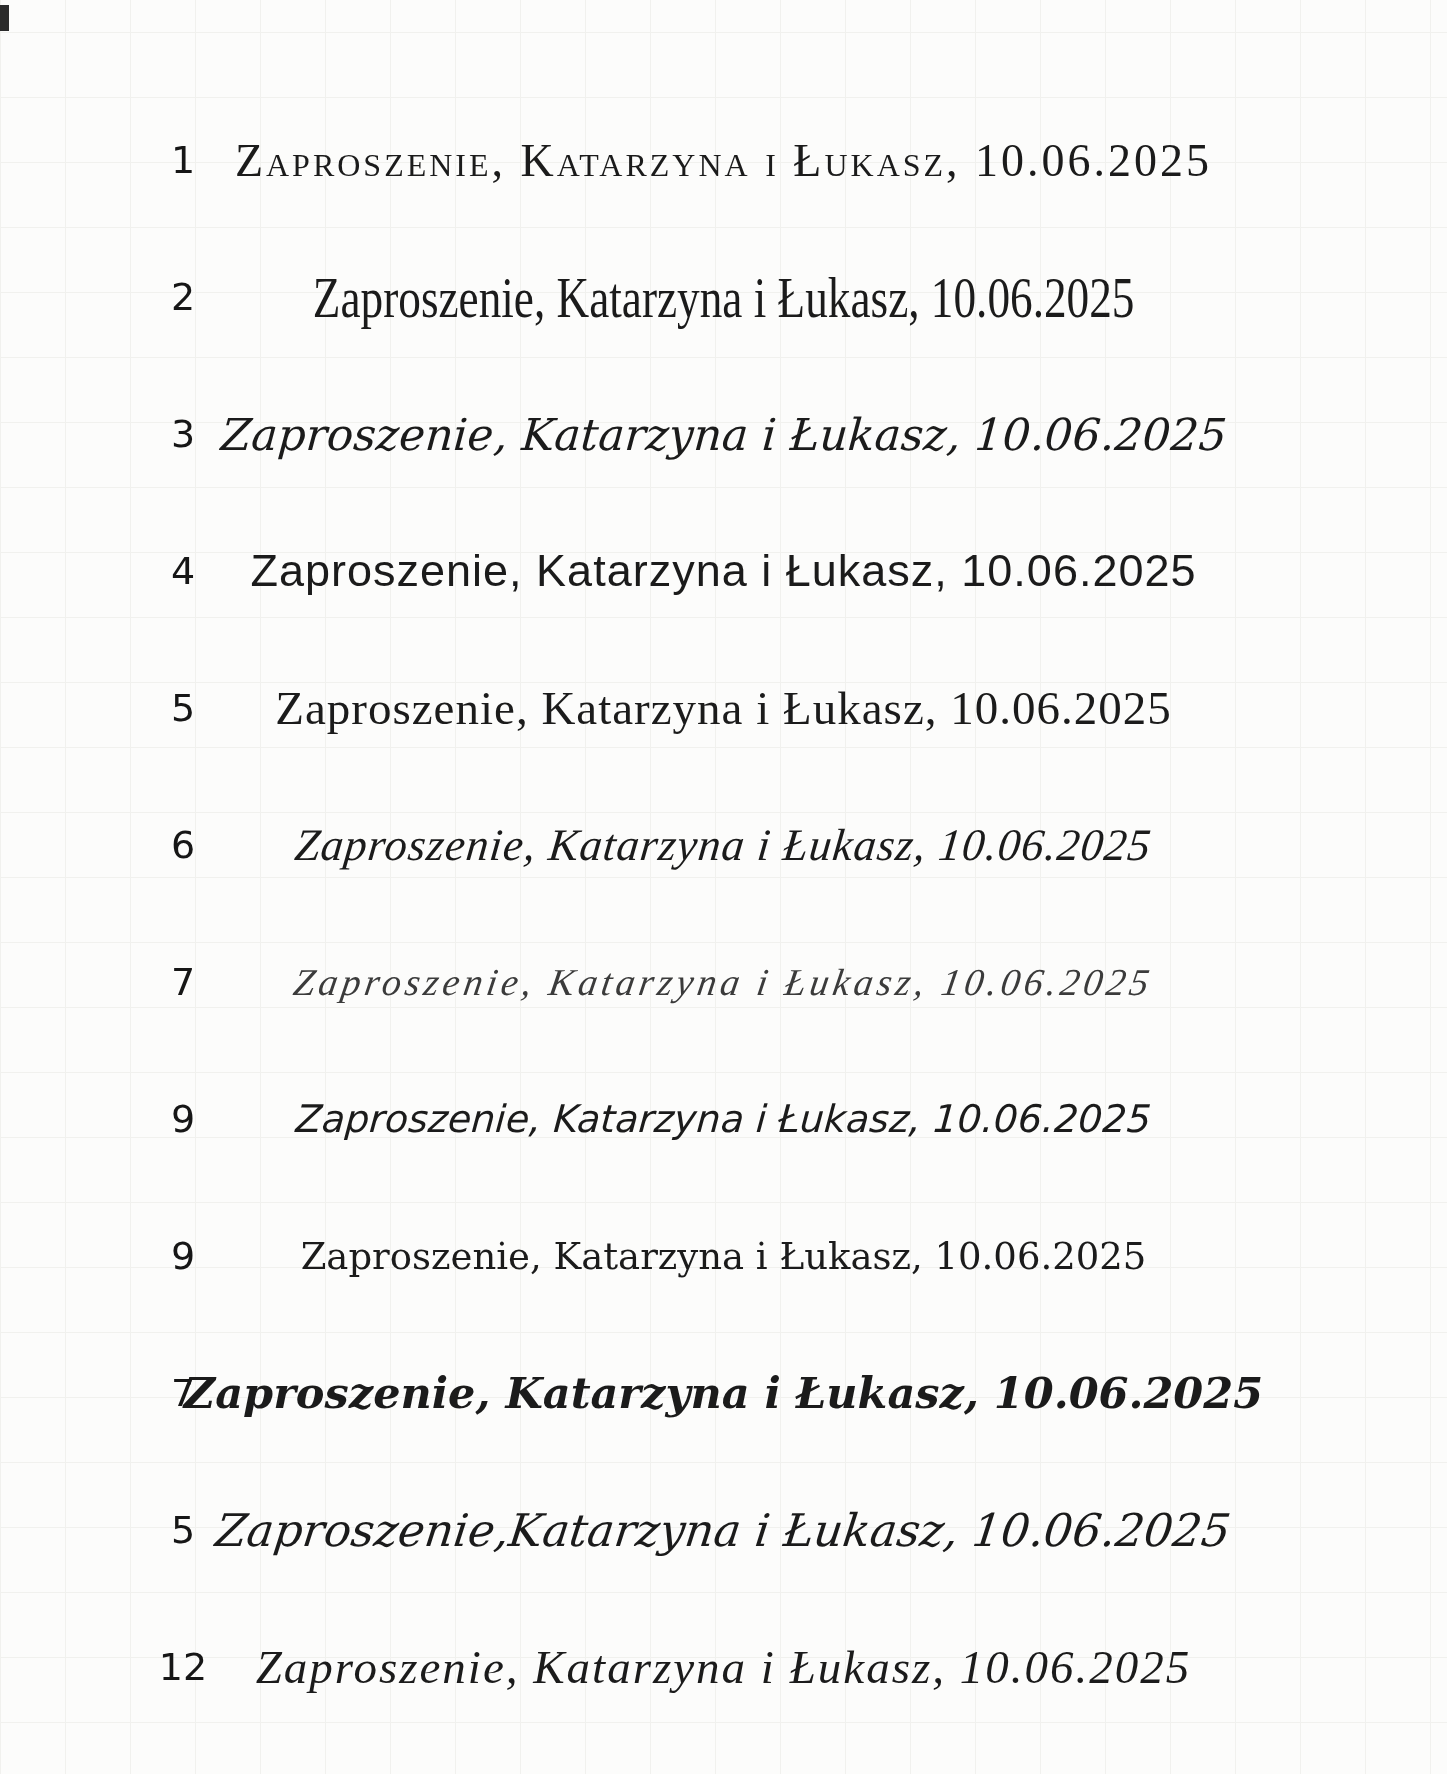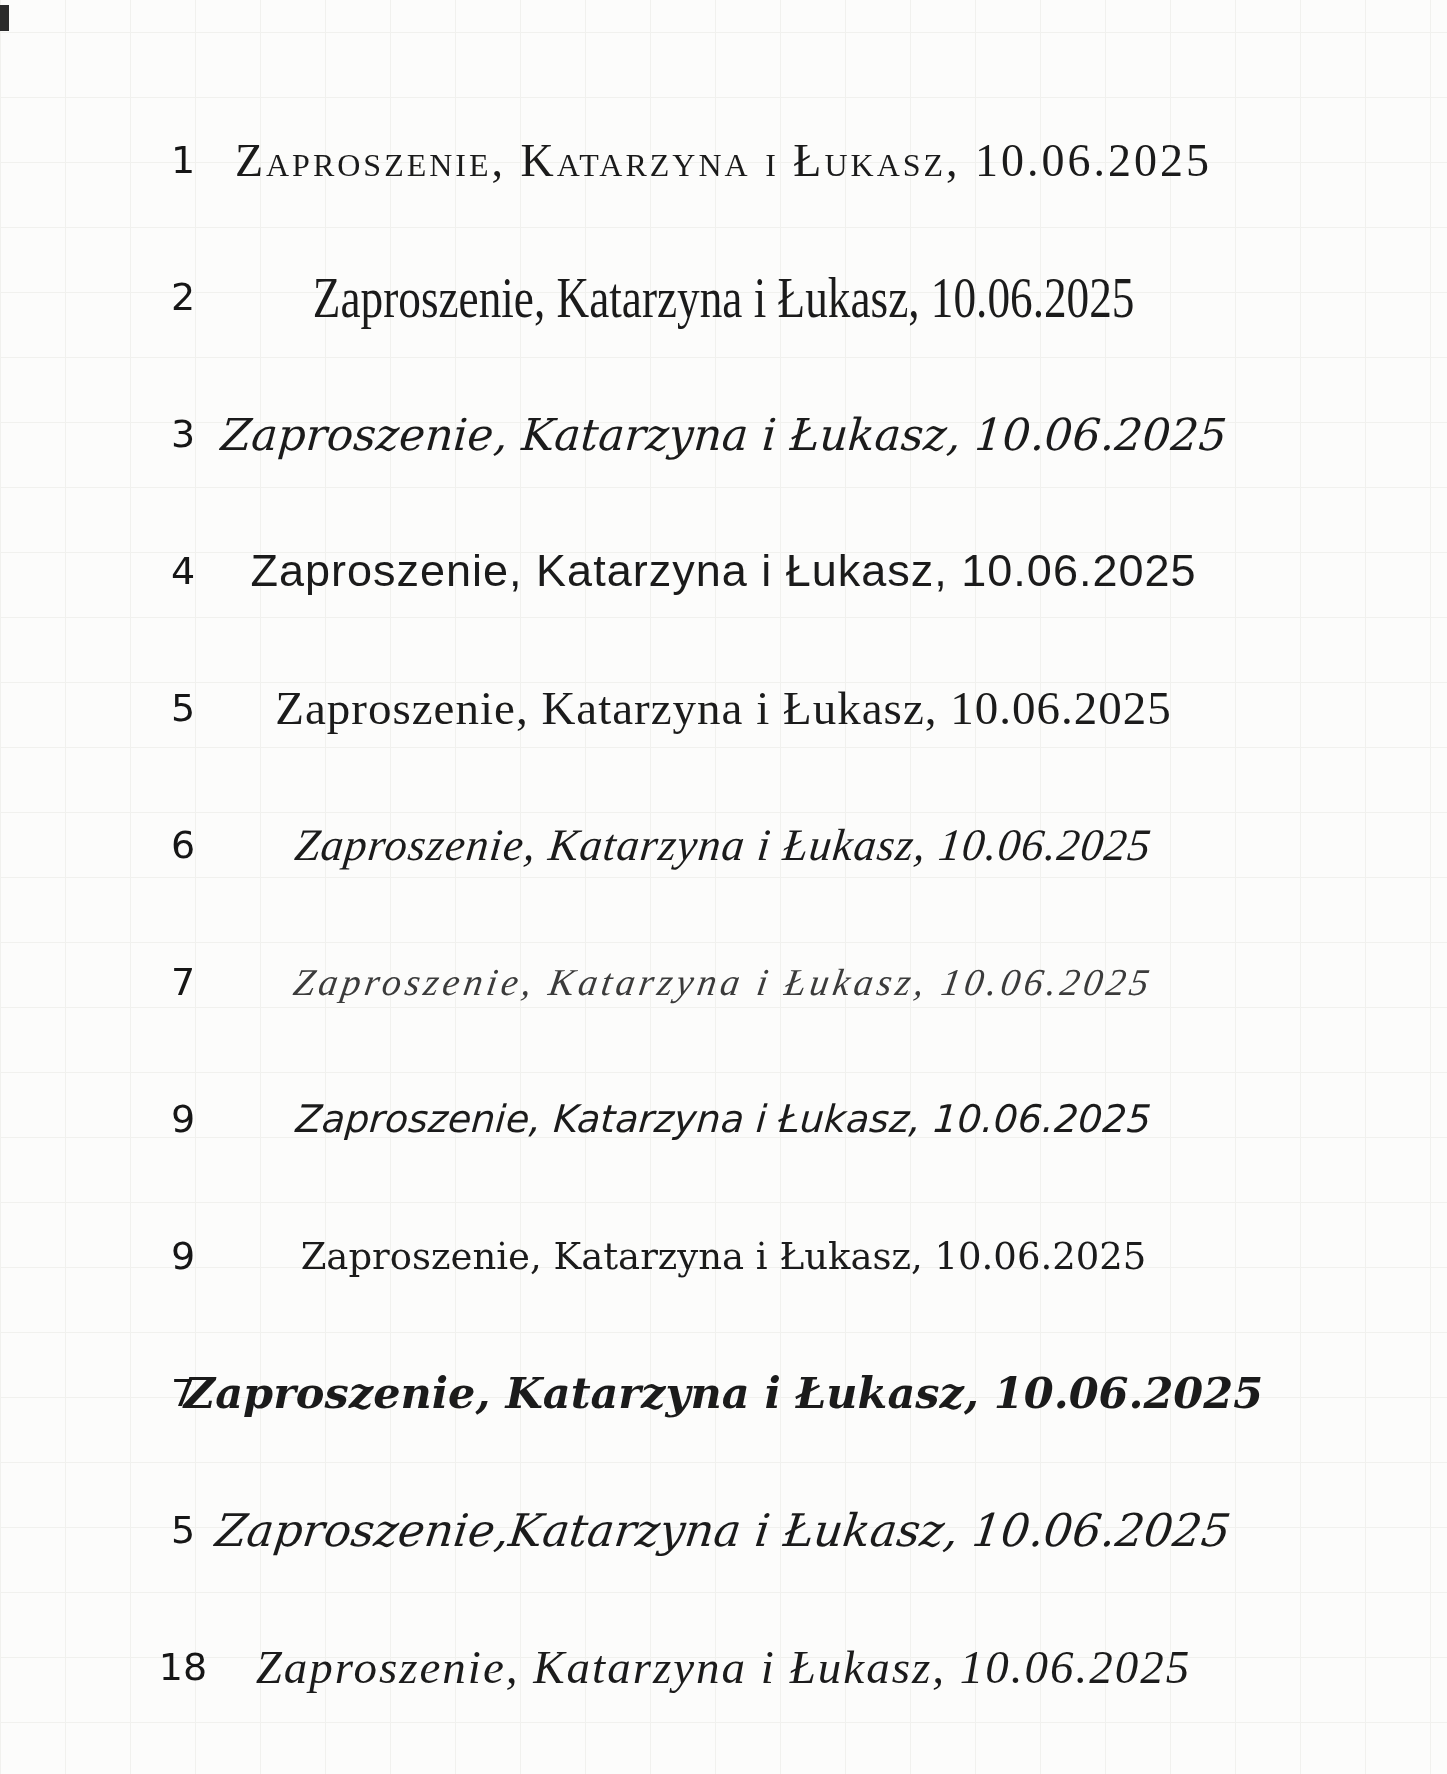--- a/index.html
+++ b/index.html
@@ -96,15 +96,15 @@
 </div>
 <div class="row r10 f10">
   <span class="num">7</span>
   <span class="txt">Zaproszenie, Katarzyna i Łukasz, 10.06.2025</span>
 </div>
 <div class="row r11 f11">
   <span class="num">5</span>
   <span class="txt">Zaproszenie,Katarzyna i Łukasz, 10.06.2025</span>
 </div>
 <div class="row r12 f12">
-  <span class="num">18</span>
+  <span class="num">12</span>
   <span class="txt">Zaproszenie, Katarzyna i Łukasz, 10.06.2025</span>
 </div>
 
 </body></html>

